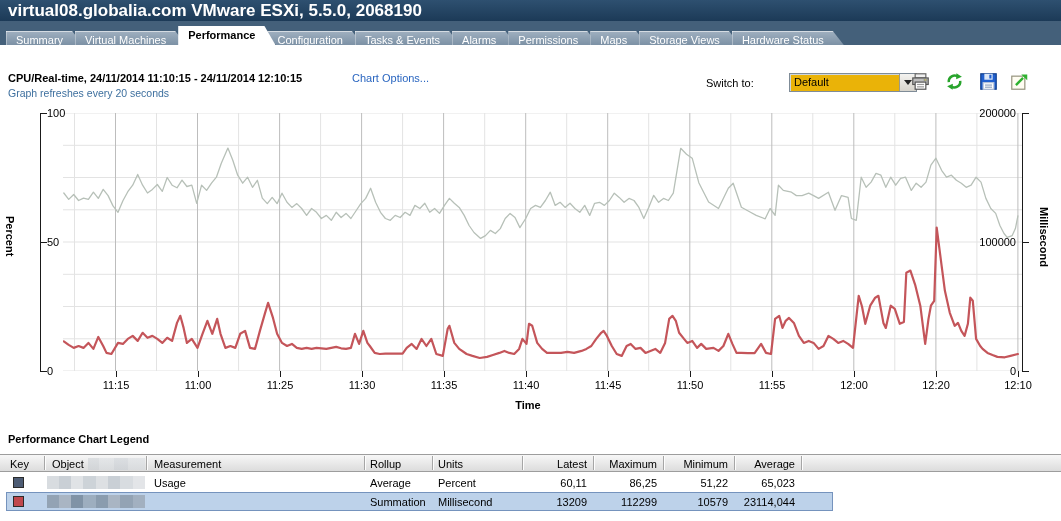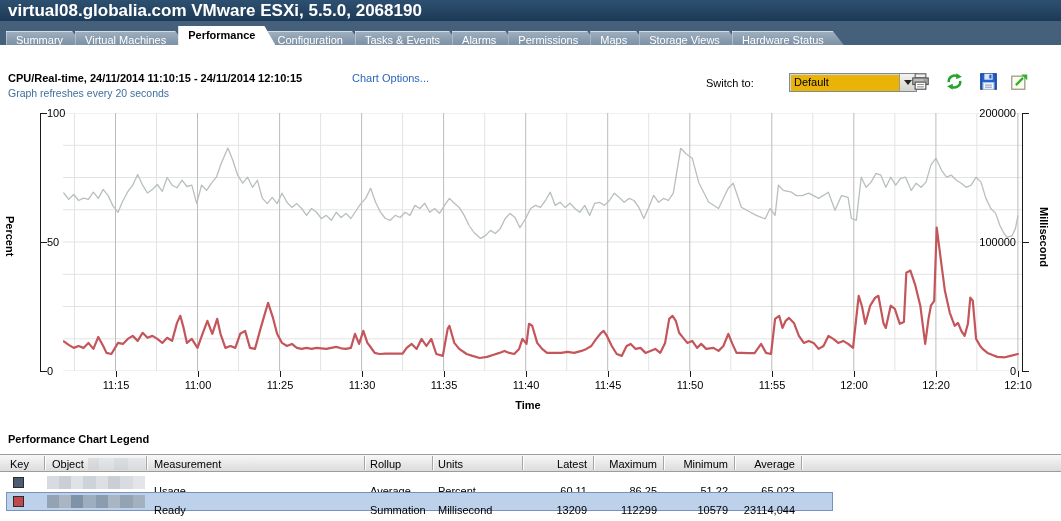--- a/index.html
+++ b/index.html
@@ -54,21 +54,21 @@
 
   
   #legend-title{position:absolute;left:8px;top:433px;font-weight:bold;}
   #lheader{position:absolute;left:0;top:454px;width:1061px;height:18px;
     background:linear-gradient(#f7f7f7,#dcdcdc);border-top:1px solid #9d9d9d;border-bottom:1px solid #9d9d9d;box-sizing:border-box;}
   .hcell{position:absolute;top:2px;height:14px;line-height:14px;}
   .hsep{position:absolute;top:1px;height:14px;width:1px;background:#a6a6a6;box-shadow:1px 0 0 #fdfdfd;}
   .lrow{position:absolute;left:0;width:1061px;height:19px;}
   .lrow .selbg{position:absolute;left:6px;top:0;width:827px;height:19px;border:1px solid #7593bd;
     background:#bdd2ea;box-sizing:border-box;}
-  .cell{position:absolute;top:3px;height:14px;line-height:14px;white-space:nowrap;margin-top:8px;}
+  .cell{position:absolute;top:3px;height:14px;line-height:14px;white-space:nowrap;}
   .cell.num{text-align:right;}
   .keysq{position:absolute;left:13px;top:4px;width:11px;height:11px;border:1px solid #2b2b2b;box-sizing:border-box;}
   .censor{position:absolute;left:47px;top:3px;width:98px;height:13px;}
   .censor.light{background:linear-gradient(90deg,#d8dce0 0 12%,#c9cfd5 12% 24%,#e0e3e6 24% 37%,#cdd3d8 37% 50%,#dde0e3 50% 62%,#c9cfd5 62% 75%,#d8dce0 75% 88%,#e3e5e8 88% 100%);}
   .censor.dark{background:linear-gradient(90deg,#93a3b4 0 12%,#a9b5c3 12% 24%,#8093a6 24% 37%,#9daebf 37% 50%,#8a9cae 50% 62%,#a9b5c3 62% 75%,#93a3b4 75% 88%,#a2b0c0 88% 100%);}
   .censor.header{left:88px;top:3px;width:57px;height:12px;opacity:.45;
     background:linear-gradient(90deg,#c3c9cf 0 20%,#d3d8dd 20% 45%,#c0c7cf 45% 70%,#d3d8dd 70% 100%);}
 </style>
 </head>
 <body>
@@ -251,21 +251,20 @@
         <div class="cell" style="left: 438px; width: 84px;">Percent</div>
         <div class="cell num" style="left: 522px; width: 65px;">60,11</div>
         <div class="cell num" style="left: 593px; width: 64px;">86,25</div>
         <div class="cell num" style="left: 663px; width: 65px;">51,22</div>
         <div class="cell num" style="left: 734px; width: 61px;">65,023</div>
       </div>
       <div class="lrow" style="top: 492px;">
         <div class="selbg"></div>
         <div class="keysq" style="background: rgb(192, 71, 76);"></div>
         <div class="censor dark"></div>
-        <div class="cell" style="left: 154px; width: 210px;">Ready</div>
         <div class="cell" style="left: 370px; width: 62px;">Summation</div>
         <div class="cell" style="left: 438px; width: 84px;">Millisecond</div>
         <div class="cell num" style="left: 522px; width: 65px;">13209</div>
         <div class="cell num" style="left: 593px; width: 64px;">112299</div>
         <div class="cell num" style="left: 663px; width: 65px;">10579</div>
         <div class="cell num" style="left: 734px; width: 61px;">23114,044</div>
       </div>
     </div>
 
 </div>

